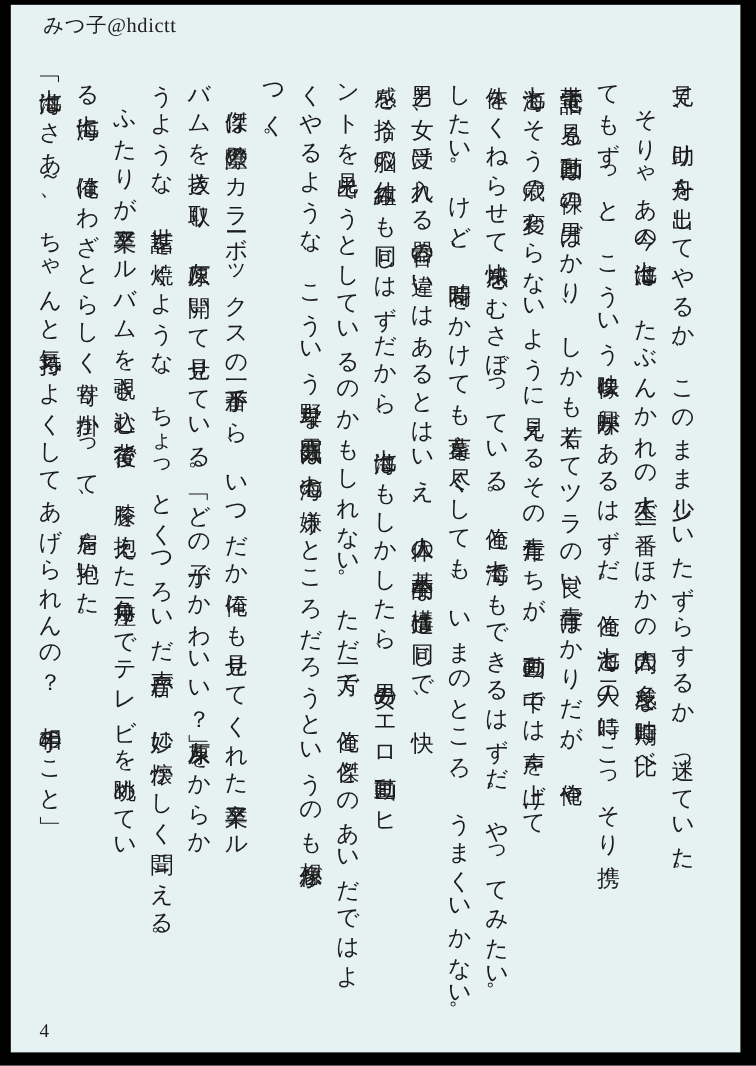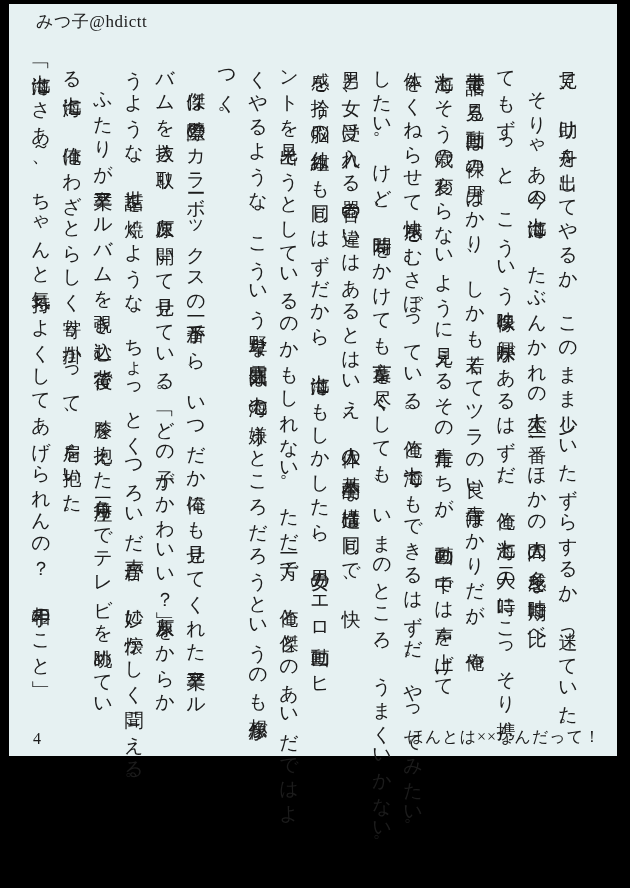--- a/index.html
+++ b/index.html
@@ -13,21 +13,21 @@
     background: #000000;
     font-family: "Liberation Serif", "DejaVu Serif", serif;
     color: #1c1c1c;
     overflow: hidden;
   }
   .page {
     position: absolute;
     left: 9px;
     top: 4px;
     width: 608px;
-    height: 752px;
+    height: 873px;
     background: #e6f1f2;
   }
   .header {
     position: absolute;
     left: 27px;
     top: 6px;
     font-size: 17px;
     letter-spacing: 0.5px;
   }
   .textblock {
@@ -80,14 +80,13 @@
       <div class="tline">　傑は壁際のカラーボックスの一番下から、いつだか俺にも見せてくれた卒業アル</div>
       <div class="tline">バムを抜き取り、灰原に開いて見せている。「どの子がかわいい？」灰原をからか</div>
       <div class="tline">うような、世話を焼くような、ちょっとくつろいだ声音が、妙に懐かしく聞こえる。</div>
       <div class="tline">　ふたりが卒業アルバムを覗き込む背後で、膝を抱えた三角座りでテレビを眺めてい</div>
       <div class="tline">る七海に、俺はわざとらしく寄り掛かって、肩を抱いた。</div>
       <div class="tline">「七海はさあ～、ちゃんと気持ちよくしてあげられんの？　相手のこと」</div>
     </div>
 
   <div class="footer-num">4</div>
 
-  <div class="footer-title">ほんとは××なんだって！</div>
 </div>
 
 </body></html>

